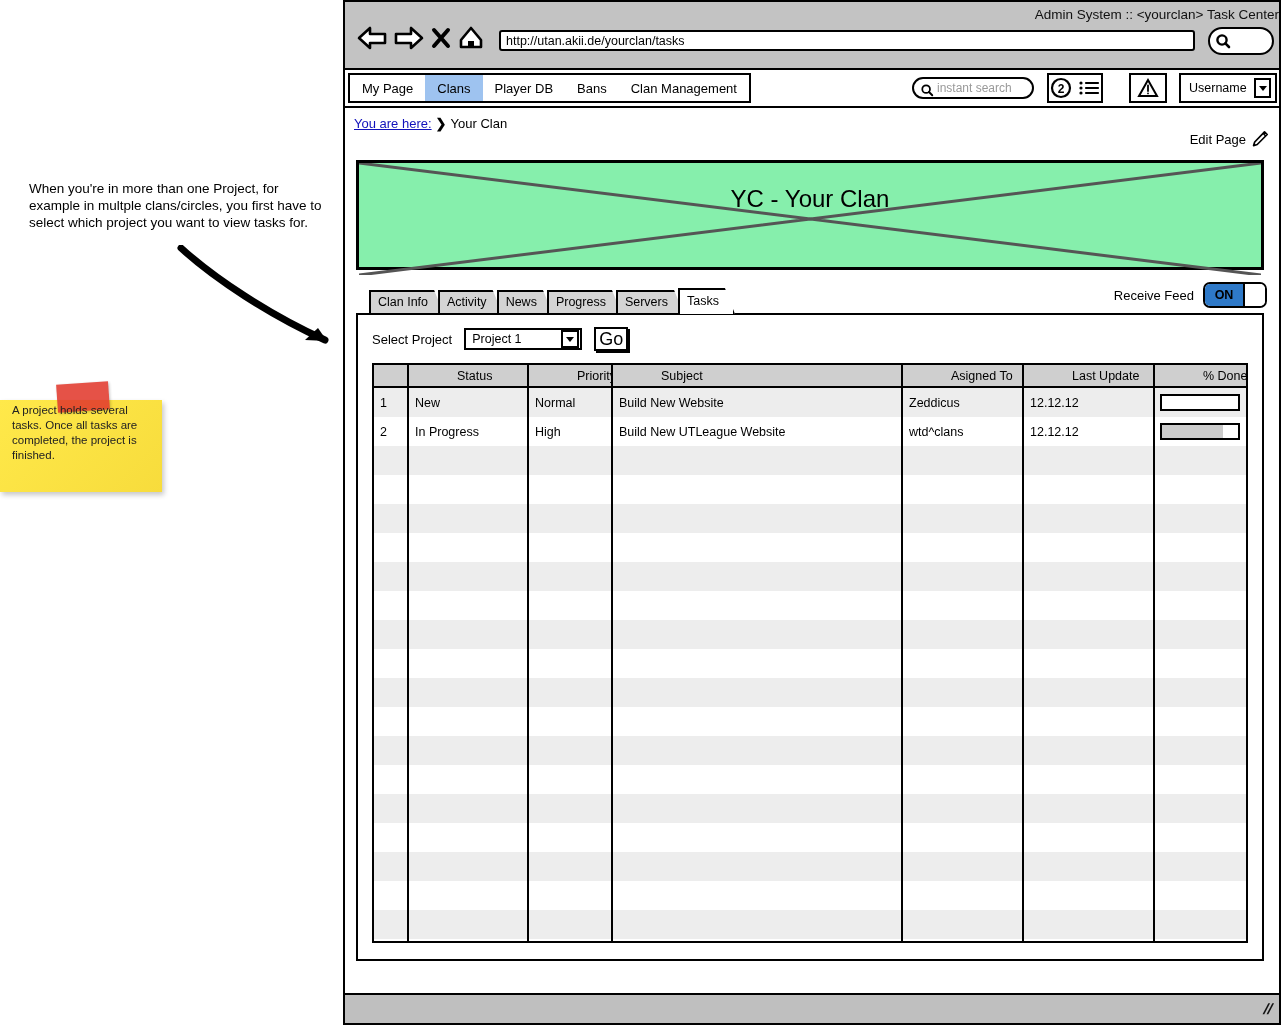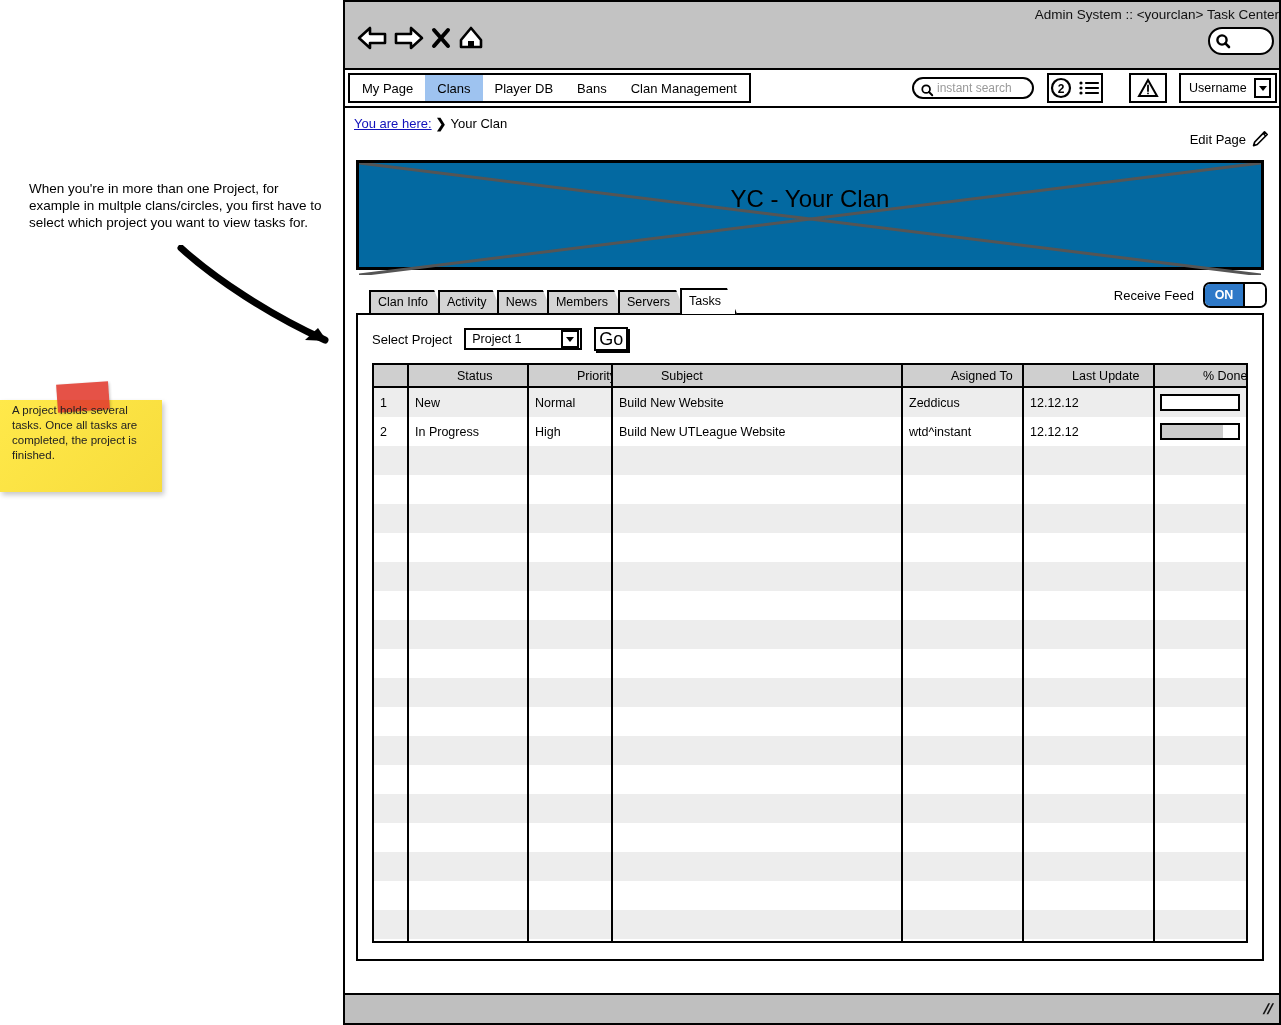--- a/index.html
+++ b/index.html
@@ -237,21 +237,21 @@
     gap: 5px;
     margin-left: 31px;
   }
 
   .banner {
     position: absolute;
     left: 11px; top: 52px;
     width: 908px; height: 110px;
     border: 3px solid #000;
     box-sizing: border-box;
-    background: #0369a1;
+    background: #86efac;
   }
   .banner svg { position:absolute; left:0; top:0; }
   .banner-title {
     position: absolute;
     left: 0; right: 0; top: 22px;
     text-align: center;
     font-size: 24px;
     color: #000;
   }
 
@@ -299,21 +299,21 @@
     border-radius: 7px;
     box-sizing: border-box;
     background: #fff;
     display: flex;
     align-items: stretch;
     overflow: hidden;
   }
   .toggle-on {
     flex: 0 0 38px;
     background: #2E79C8;
-    color: #ffffff;
+    color: #000000;
     font-size: 12.5px;
     font-weight: bold;
     display: flex;
     align-items: center;
     justify-content: center;
     border-right: 2.5px solid #000;
     border-radius: 4px 0 0 4px;
   }
   .toggle-knob { flex: 1; background: #fff; }
 
@@ -464,20 +464,21 @@
       </svg>
       <svg width="20" height="24" viewBox="0 0 20 24">
         <path d="M3 4 L17 20 M17 4 L3 20" stroke="#000" stroke-width="4" stroke-linecap="round"></path>
       </svg>
       <svg width="26" height="24" viewBox="0 0 26 24">
         <path d="M13 2 L23 14 L23 21 L3 21 L3 14 Z" fill="#fff" stroke="#000" stroke-width="2.6" stroke-linejoin="round"></path>
         <rect x="10" y="15" width="6" height="6" fill="#000"></rect>
       </svg>
     </div>
 
+    <div class="url-bar">http://utan.akii.de/yourclan/tasks</div>
 
     <div class="chrome-search">
       <svg class="mag" width="16" height="16" viewBox="0 0 16 16">
         <circle cx="7" cy="7" r="4.6" fill="none" stroke="#000" stroke-width="2.4"></circle>
         <path d="M10.4 10.4 L14 14" stroke="#000" stroke-width="2.6" stroke-linecap="round"></path>
       </svg>
     </div>
   </div>
 
   <div class="appbar">
@@ -546,21 +547,21 @@
       <svg width="902" height="112" viewBox="0 0 902 112" preserveAspectRatio="none">
         <path d="M0 0 L902 112 M902 0 L0 112" stroke="#555" stroke-width="3" fill="none"></path>
       </svg>
       <div class="banner-title">YC - Your Clan</div>
     </div>
 
     <div class="tabstrip">
       <div class="tab">Clan Info</div>
       <div class="tab">Activity</div>
       <div class="tab">News</div>
-      <div class="tab">Members</div>
+      <div class="tab">Progress</div>
       <div class="tab">Servers</div>
       <div class="tab active">Tasks</div>
     </div>
 
     <div class="feed-toggle-wrap">
       <span class="feed-label">Receive Feed</span>
       <span class="toggle">
         <span class="toggle-on">ON</span>
         <span class="toggle-knob"></span>
       </span>
@@ -615,21 +616,21 @@
                   <div class="progress">
                     <i style="width: 0%;"></i>
                   </div>
                 </td>
               </tr>
               <tr class="even">
                 <td>2</td>
                 <td>In Progress</td>
                 <td>High</td>
                 <td>Build New UTLeague Website</td>
-                <td>wtd^instant</td>
+                <td>wtd^clans</td>
                 <td>12.12.12</td>
                 <td>
                   <div class="progress">
                     <i style="width: 80%;"></i>
                   </div>
                 </td>
               </tr>
               <tr class="odd">
                 <td></td>
                 <td></td>

